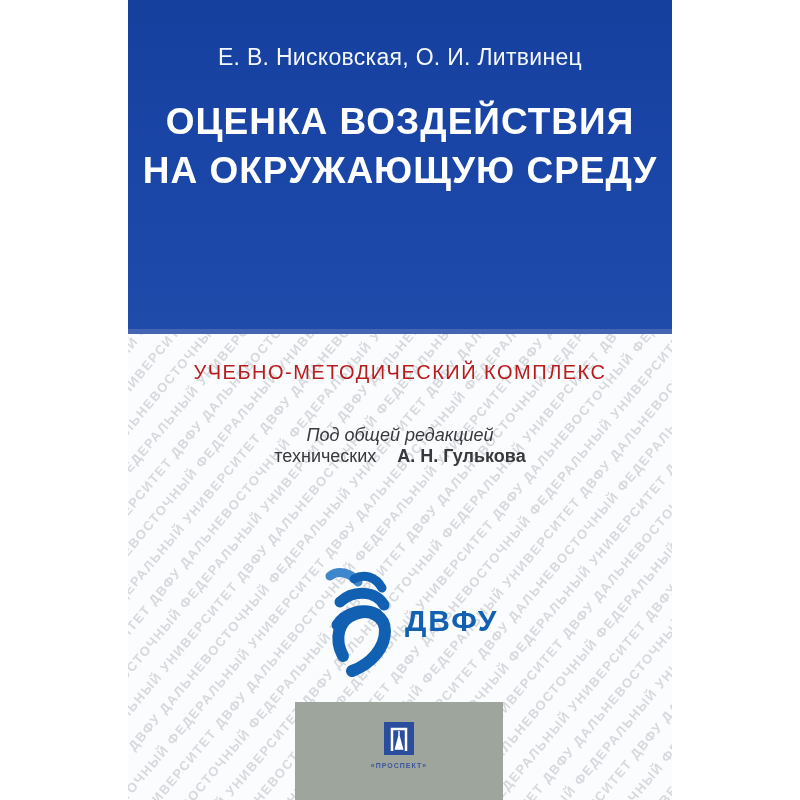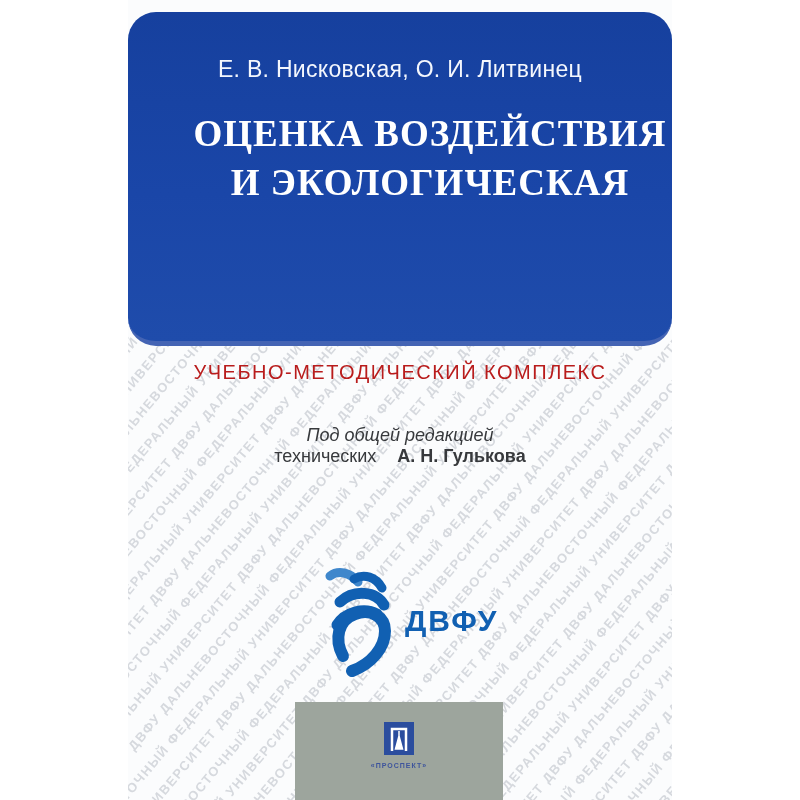--- a/index.html
+++ b/index.html
@@ -5,36 +5,35 @@
   html,body{margin:0;padding:0;}
   body{
     width:800px;height:800px;position:relative;overflow:hidden;
     background:#ffffff;
     font-family:"Liberation Sans",sans-serif;
   }
   .cover{position:absolute;left:128px;top:0;width:544px;height:800px;background:#fbfcfd;}
 
   
   .header{
-    position:absolute;left:0;top:12px;width:100%;height:329px;
+    position:absolute;left:0;top:0;width:100%;height:329px;
     background:linear-gradient(180deg,#16409e 0%,#1a46a8 55%,#1f4cab 100%);
     border-bottom:5px solid #4464b4;
     z-index:2;
-    border-radius:28px;
   }
   .authors{
     position:absolute;top:44px;left:0;width:100%;
     text-align:center;color:#f4f7fd;
     font-size:23px;font-weight:500;letter-spacing:0.3px;
   }
   .title{
     position:absolute;top:97px;left:0;width:100%;
     text-align:center;color:#ffffff;
-    font-family:Liberation Serif, serif;font-weight:bold;
-    font-size:37px;line-height:49px;letter-spacing:1px;padding-left:30px;
+    font-family:Liberation Sans, sans-serif;font-weight:bold;
+    font-size:37px;line-height:49px;letter-spacing:1px;
   }
   .title span{display:block;}
 
   
   .lower{
     position:absolute;left:0;top:334px;width:100%;height:466px;
     overflow:hidden;z-index:1;background:#fbfcfd;
   }
   .watermark{
     position:absolute;left:50%;top:50%;
@@ -89,21 +88,21 @@
 </style>
 </head>
 <body>
 
 <div class="cover">
 
   <div class="header">
     <div class="authors">Е. В. Нисковская, О. И. Литвинец</div>
     <div class="title">
       <span>ОЦЕНКА ВОЗДЕЙСТВИЯ</span>
-      <span>И ЭКОЛОГИЧЕСКАЯ</span>
+      <span>НА ОКРУЖАЮЩУЮ СРЕДУ</span>
     </div>
   </div>
 
   <div class="lower">
     <div class="watermark">
         <div>ДАЛЬНЕВОСТОЧНЫЙ ФЕДЕРАЛЬНЫЙ УНИВЕРСИТЕТ ДВФУ ДАЛЬНЕВОСТОЧНЫЙ ФЕДЕРАЛЬНЫЙ УНИВЕРСИТЕТ ДВФУ ДАЛЬНЕВОСТОЧНЫЙ ФЕДЕРАЛЬНЫЙ УНИВЕРСИТЕТ ДВФУ ДАЛЬНЕВОСТОЧНЫЙ ФЕДЕРАЛЬНЫЙ УНИВЕРСИТЕТ ДВФУ ДАЛЬНЕВОСТОЧНЫЙ ФЕДЕРАЛЬНЫЙ УНИВЕРСИТЕТ ДВФУ ДАЛЬНЕВОСТОЧНЫЙ ФЕДЕРАЛЬНЫЙ УНИВЕРСИТЕТ ДВФУ ДАЛЬНЕВОСТОЧНЫЙ ФЕДЕРАЛЬНЫЙ УНИВЕРСИТЕТ ДВФУ ДАЛЬНЕВОСТОЧНЫЙ ФЕДЕРАЛЬНЫЙ УНИВЕРСИТЕТ ДВФУ ДАЛЬНЕВОСТОЧНЫЙ ФЕДЕРАЛЬНЫЙ УНИВЕРСИТЕТ ДВФУ ДАЛЬНЕВОСТОЧНЫЙ ФЕДЕРАЛЬНЫЙ УНИВЕРСИТЕТ ДВФУ ДАЛЬНЕВОСТОЧНЫЙ ФЕДЕРАЛЬНЫЙ УНИВЕРСИТЕТ ДВФУ ДАЛЬНЕВОСТОЧНЫЙ ФЕДЕРАЛЬНЫЙ УНИВЕРСИТЕТ ДВФУ </div>
         <div>ЕРАЛЬНЫЙ УНИВЕРСИТЕТ ДВФУ ДАЛЬНЕВОСТОЧНЫЙ ФЕДЕРАЛЬНЫЙ УНИВЕРСИТЕТ ДВФУ ДАЛЬНЕВОСТОЧНЫЙ ФЕДЕРАЛЬНЫЙ УНИВЕРСИТЕТ ДВФУ ДАЛЬНЕВОСТОЧНЫЙ ФЕДЕРАЛЬНЫЙ УНИВЕРСИТЕТ ДВФУ ДАЛЬНЕВОСТОЧНЫЙ ФЕДЕРАЛЬНЫЙ УНИВЕРСИТЕТ ДВФУ ДАЛЬНЕВОСТОЧНЫЙ ФЕДЕРАЛЬНЫЙ УНИВЕРСИТЕТ ДВФУ ДАЛЬНЕВОСТОЧНЫЙ ФЕДЕРАЛЬНЫЙ УНИВЕРСИТЕТ ДВФУ ДАЛЬНЕВОСТОЧНЫЙ ФЕДЕРАЛЬНЫЙ УНИВЕРСИТЕТ ДВФУ ДАЛЬНЕВОСТОЧНЫЙ ФЕДЕРАЛЬНЫЙ УНИВЕРСИТЕТ ДВФУ ДАЛЬНЕВОСТОЧНЫЙ ФЕДЕРАЛЬНЫЙ УНИВЕРСИТЕТ ДВФУ ДАЛЬНЕВОСТОЧНЫЙ ФЕДЕРАЛЬНЫЙ УНИВЕРСИТЕТ ДВФУ ДАЛЬНЕВОСТОЧНЫЙ ФЕДЕРАЛЬНЫЙ УНИВЕРСИТЕТ ДВФУ </div>
         <div>Т ДВФУ ДАЛЬНЕВОСТОЧНЫЙ ФЕДЕРАЛЬНЫЙ УНИВЕРСИТЕТ ДВФУ ДАЛЬНЕВОСТОЧНЫЙ ФЕДЕРАЛЬНЫЙ УНИВЕРСИТЕТ ДВФУ ДАЛЬНЕВОСТОЧНЫЙ ФЕДЕРАЛЬНЫЙ УНИВЕРСИТЕТ ДВФУ ДАЛЬНЕВОСТОЧНЫЙ ФЕДЕРАЛЬНЫЙ УНИВЕРСИТЕТ ДВФУ ДАЛЬНЕВОСТОЧНЫЙ ФЕДЕРАЛЬНЫЙ УНИВЕРСИТЕТ ДВФУ ДАЛЬНЕВОСТОЧНЫЙ ФЕДЕРАЛЬНЫЙ УНИВЕРСИТЕТ ДВФУ ДАЛЬНЕВОСТОЧНЫЙ ФЕДЕРАЛЬНЫЙ УНИВЕРСИТЕТ ДВФУ ДАЛЬНЕВОСТОЧНЫЙ ФЕДЕРАЛЬНЫЙ УНИВЕРСИТЕТ ДВФУ ДАЛЬНЕВОСТОЧНЫЙ ФЕДЕРАЛЬНЫЙ УНИВЕРСИТЕТ ДВФУ ДАЛЬНЕВОСТОЧНЫЙ ФЕДЕРАЛЬНЫЙ УНИВЕРСИТЕТ ДВФУ ДАЛЬНЕВОСТОЧНЫЙ ФЕДЕРАЛЬНЫЙ УНИВЕРСИТЕТ ДВФУ </div>
         <div>НЫЙ ФЕДЕРАЛЬНЫЙ УНИВЕРСИТЕТ ДВФУ ДАЛЬНЕВОСТОЧНЫЙ ФЕДЕРАЛЬНЫЙ УНИВЕРСИТЕТ ДВФУ ДАЛЬНЕВОСТОЧНЫЙ ФЕДЕРАЛЬНЫЙ УНИВЕРСИТЕТ ДВФУ ДАЛЬНЕВОСТОЧНЫЙ ФЕДЕРАЛЬНЫЙ УНИВЕРСИТЕТ ДВФУ ДАЛЬНЕВОСТОЧНЫЙ ФЕДЕРАЛЬНЫЙ УНИВЕРСИТЕТ ДВФУ ДАЛЬНЕВОСТОЧНЫЙ ФЕДЕРАЛЬНЫЙ УНИВЕРСИТЕТ ДВФУ ДАЛЬНЕВОСТОЧНЫЙ ФЕДЕРАЛЬНЫЙ УНИВЕРСИТЕТ ДВФУ ДАЛЬНЕВОСТОЧНЫЙ ФЕДЕРАЛЬНЫЙ УНИВЕРСИТЕТ ДВФУ ДАЛЬНЕВОСТОЧНЫЙ ФЕДЕРАЛЬНЫЙ УНИВЕРСИТЕТ ДВФУ ДАЛЬНЕВОСТОЧНЫЙ ФЕДЕРАЛЬНЫЙ УНИВЕРСИТЕТ ДВФУ ДАЛЬНЕВОСТОЧНЫЙ ФЕДЕРАЛЬНЫЙ УНИВЕРСИТЕТ ДВФУ ДАЛЬНЕВОСТОЧНЫЙ ФЕДЕРАЛЬНЫЙ УНИВЕРСИТЕТ ДВФУ </div>
         <div>ВЕРСИТЕТ ДВФУ ДАЛЬНЕВОСТОЧНЫЙ ФЕДЕРАЛЬНЫЙ УНИВЕРСИТЕТ ДВФУ ДАЛЬНЕВОСТОЧНЫЙ ФЕДЕРАЛЬНЫЙ УНИВЕРСИТЕТ ДВФУ ДАЛЬНЕВОСТОЧНЫЙ ФЕДЕРАЛЬНЫЙ УНИВЕРСИТЕТ ДВФУ ДАЛЬНЕВОСТОЧНЫЙ ФЕДЕРАЛЬНЫЙ УНИВЕРСИТЕТ ДВФУ ДАЛЬНЕВОСТОЧНЫЙ ФЕДЕРАЛЬНЫЙ УНИВЕРСИТЕТ ДВФУ ДАЛЬНЕВОСТОЧНЫЙ ФЕДЕРАЛЬНЫЙ УНИВЕРСИТЕТ ДВФУ ДАЛЬНЕВОСТОЧНЫЙ ФЕДЕРАЛЬНЫЙ УНИВЕРСИТЕТ ДВФУ ДАЛЬНЕВОСТОЧНЫЙ ФЕДЕРАЛЬНЫЙ УНИВЕРСИТЕТ ДВФУ ДАЛЬНЕВОСТОЧНЫЙ ФЕДЕРАЛЬНЫЙ УНИВЕРСИТЕТ ДВФУ ДАЛЬНЕВОСТОЧНЫЙ ФЕДЕРАЛЬНЫЙ УНИВЕРСИТЕТ ДВФУ ДАЛЬНЕВОСТОЧНЫЙ ФЕДЕРАЛЬНЫЙ УНИВЕРСИТЕТ ДВФУ </div>

